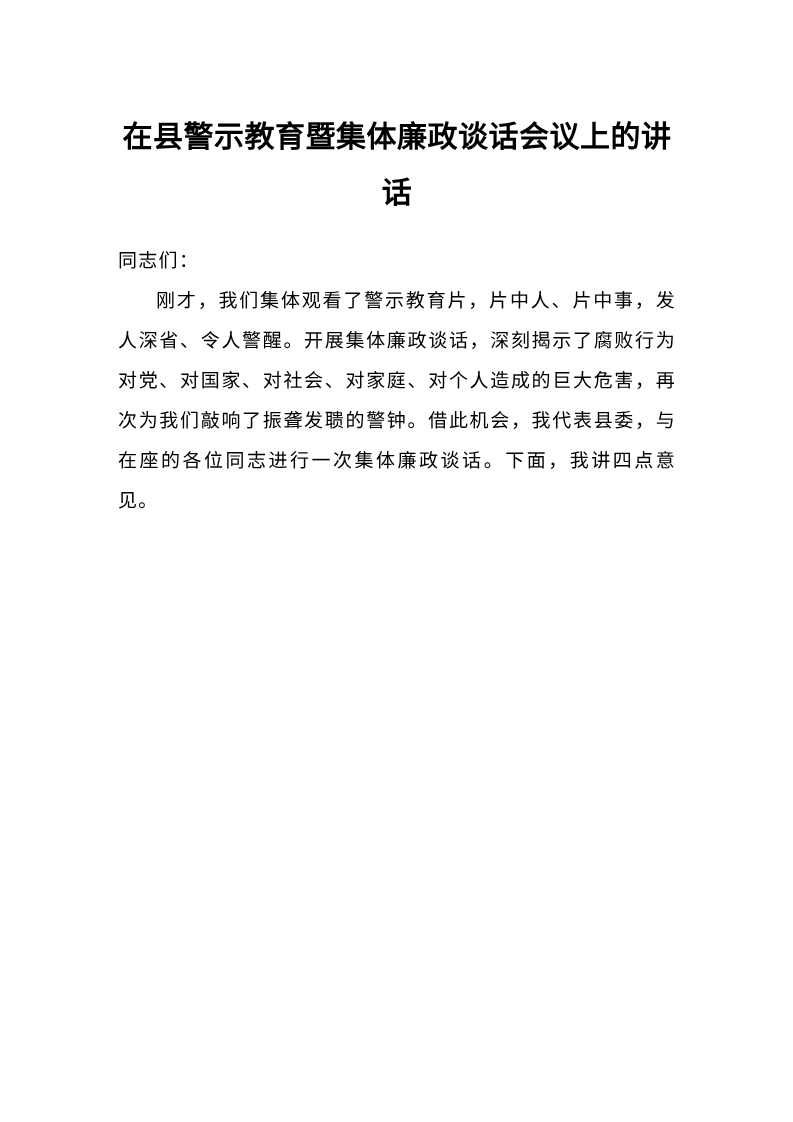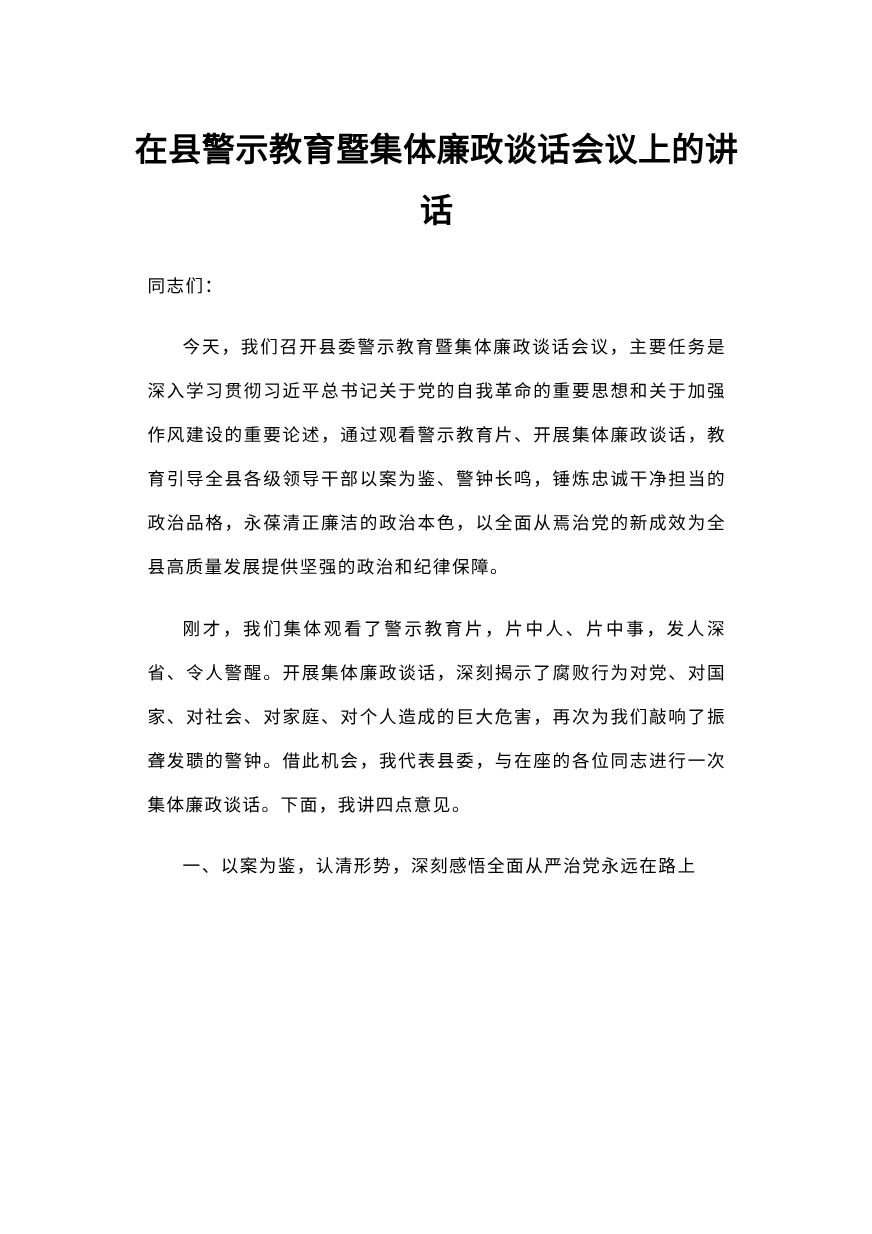--- a/index.html
+++ b/index.html
@@ -21,40 +21,38 @@
   .doc-title {
     margin: 0 0 20px 0;
     font-size: 30px;
     font-weight: 700;
     line-height: 56px;
     text-align: center;
     letter-spacing: 0.5px;
     color: #000000;
   }
   .doc-body p {
-    margin: 16px;
-    font-size: 16px;
+    margin: 0;
+    font-size: 19px;
     line-height: 40px;
     letter-spacing: 1.3px;
     text-align: justify;
     color: #000000;
   }
   .doc-body p.indent {
     text-indent: 2em;
   }
 </style>
 </head>
 <body>
 
 <div class="page">
   <h1 class="doc-title">在县警示教育暨集体廉政谈话会议上的讲话</h1>
 
   <div class="doc-body">
     <p>同志们：</p>
 
-    <p class="indent">今天，我们召开县委警示教育暨集体廉政谈话会议，主要任务是深入学习贯彻习近平总书记关于党的自我革命的重要思想和关于加强作风建设的重要论述，通过观看警示教育片、开展集体廉政谈话，教育引导全县各级领导干部以案为鉴、警钟长鸣，锤炼忠诚干净担当的政治品格，永葆清正廉洁的政治本色，以全面从焉治党的新成效为全县高质量发展提供坚强的政治和纪律保障。</p>
 
     <p class="indent">刚才，我们集体观看了警示教育片，片中人、片中事，发人深省、令人警醒。开展集体廉政谈话，深刻揭示了腐败行为对党、对国家、对社会、对家庭、对个人造成的巨大危害，再次为我们敲响了振聋发聩的警钟。借此机会，我代表县委，与在座的各位同志进行一次集体廉政谈话。下面，我讲四点意见。</p>
 
-    <p class="indent">一、以案为鉴，认清形势，深刻感悟全面从严治党永远在路上</p>
 
   </div>
 </div>
 
 </body></html>

